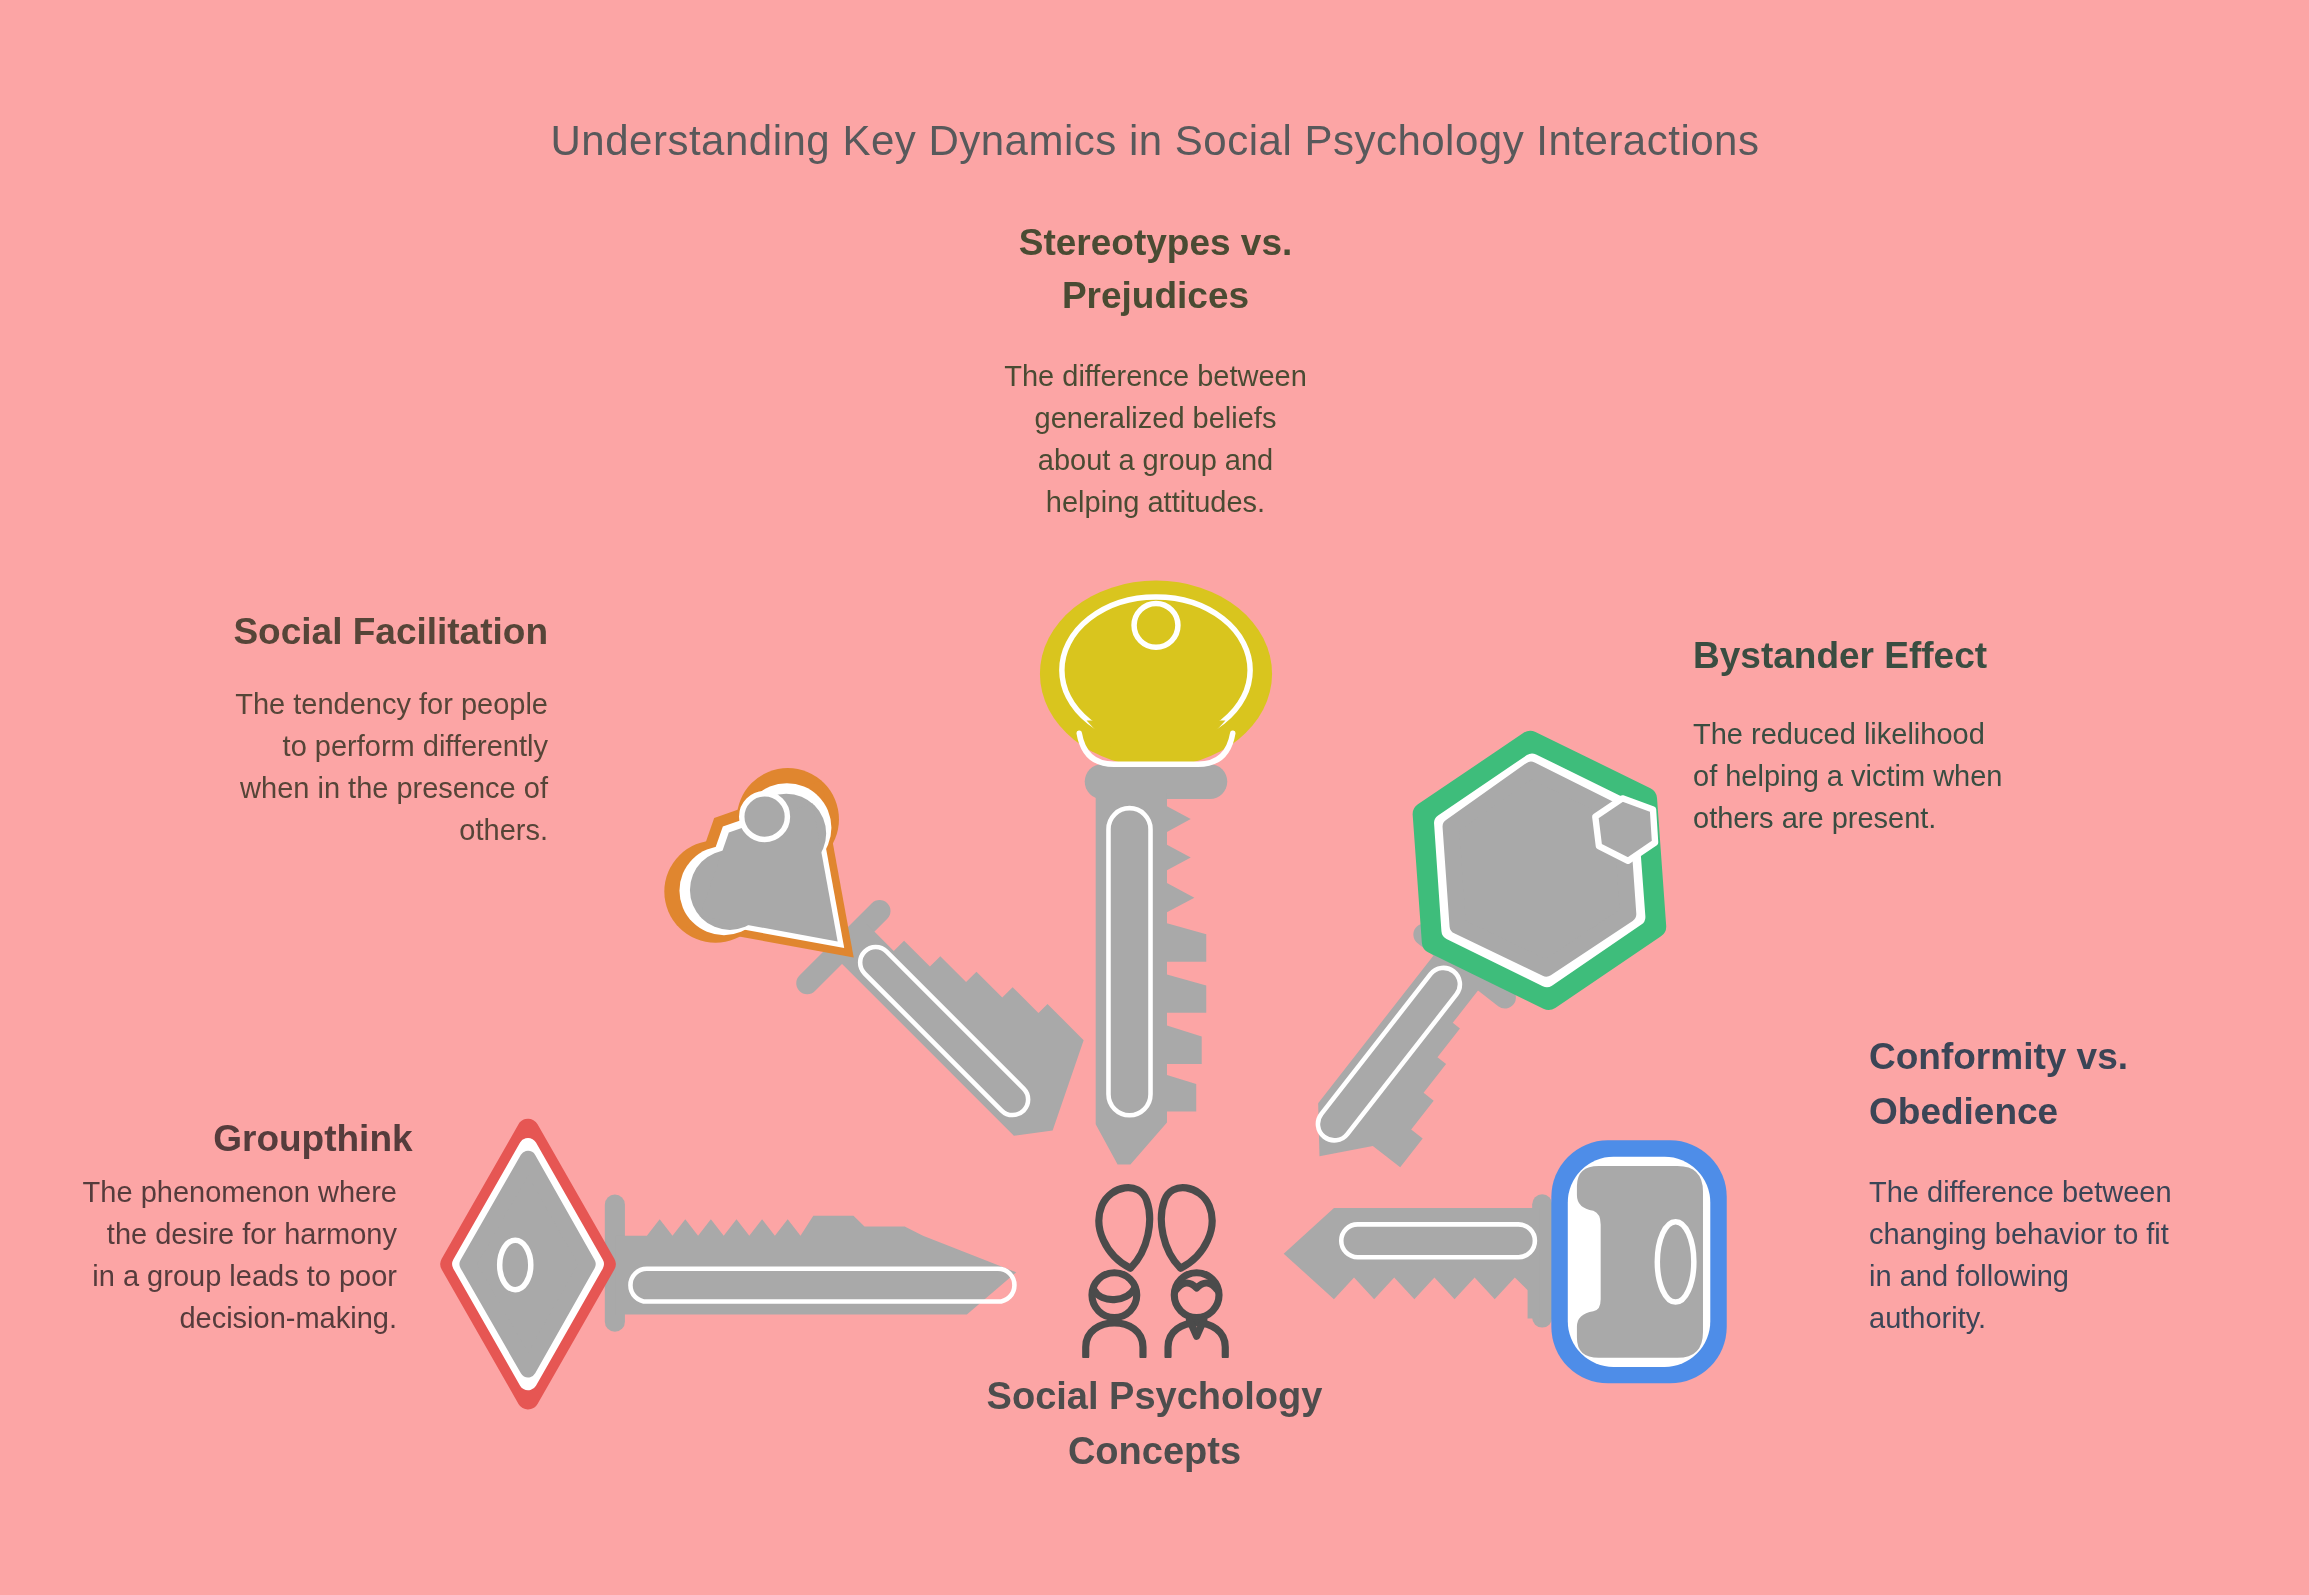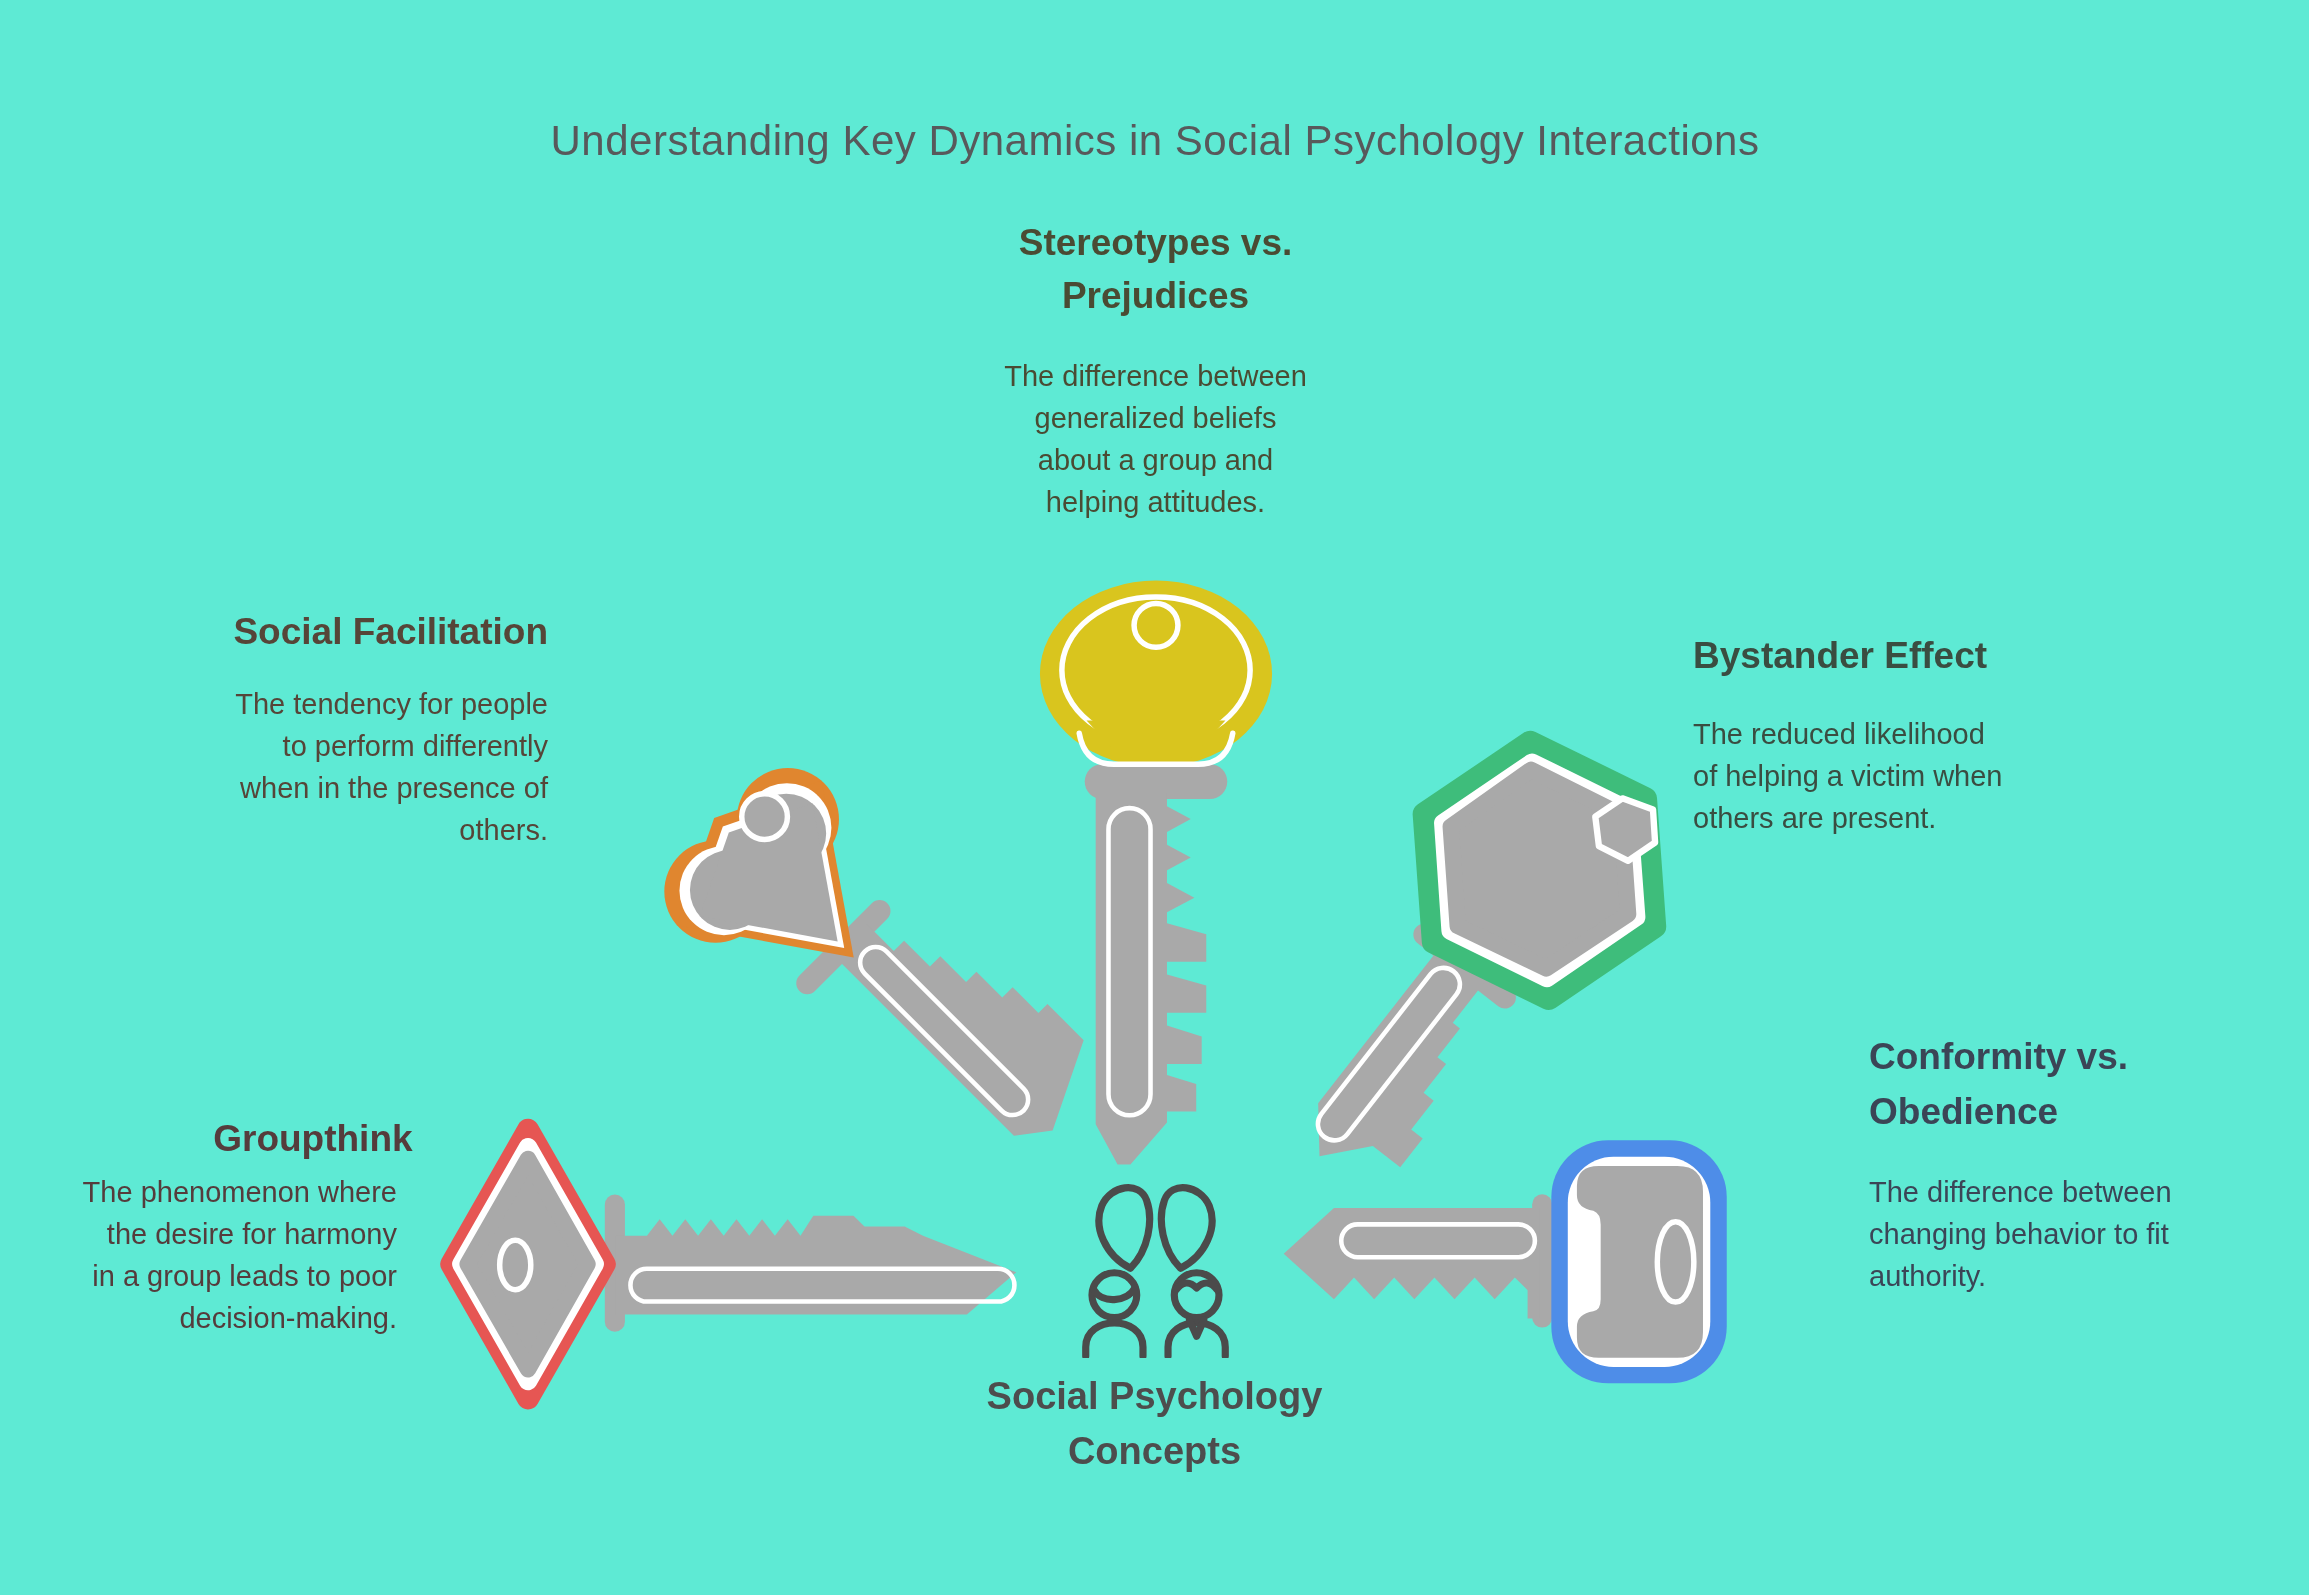--- a/index.html
+++ b/index.html
@@ -1,16 +1,16 @@
 <!DOCTYPE html>
 <html style="font-size:14.6px"><head>
 <meta charset="utf-8">
 <style>
   html,body{margin:0;padding:0;background:#fff;}
-  .canvas{position:relative;width:2310px;height:1595px;background:#5eead4;overflow:hidden;
+  .canvas{position:relative;width:2310px;height:1595px;background:#fca5a5;overflow:hidden;
           font-family:"Liberation Sans",sans-serif;}
   .abs{position:absolute;}
   .main-title{font-size:42px;color:#58595B;text-align:center;letter-spacing:0.5px;}
   .heading{font-weight:bold;font-size:37px;line-height:53px;}
   .body-text{font-size:29px;line-height:42px;}
   .line{display:block;}
   .ta-c{text-align:center;} .ta-r{text-align:right;} .ta-l{text-align:left;}
   svg{display:block;}
 </style>
 </head>
@@ -182,18 +182,19 @@
   </div>
 
   <div>
     <div class="abs heading ta-l" style="left: 1869px; top: 1029px; width: 439px; line-height: 55px; color: rgb(59, 69, 86);">
       <span class="line">Conformity vs.</span>
       <span class="line">Obedience</span>
     </div>
     <div class="abs body-text ta-l" style="left: 1869px; top: 1171px; width: 439px; color: rgb(59, 69, 86);">
       <span class="line">The difference between</span>
       <span class="line">changing behavior to fit</span>
+      <span class="line">in and following</span>
       <span class="line">authority.</span>
     </div>
   </div>
 
 </div>
 
 
 </body></html>

